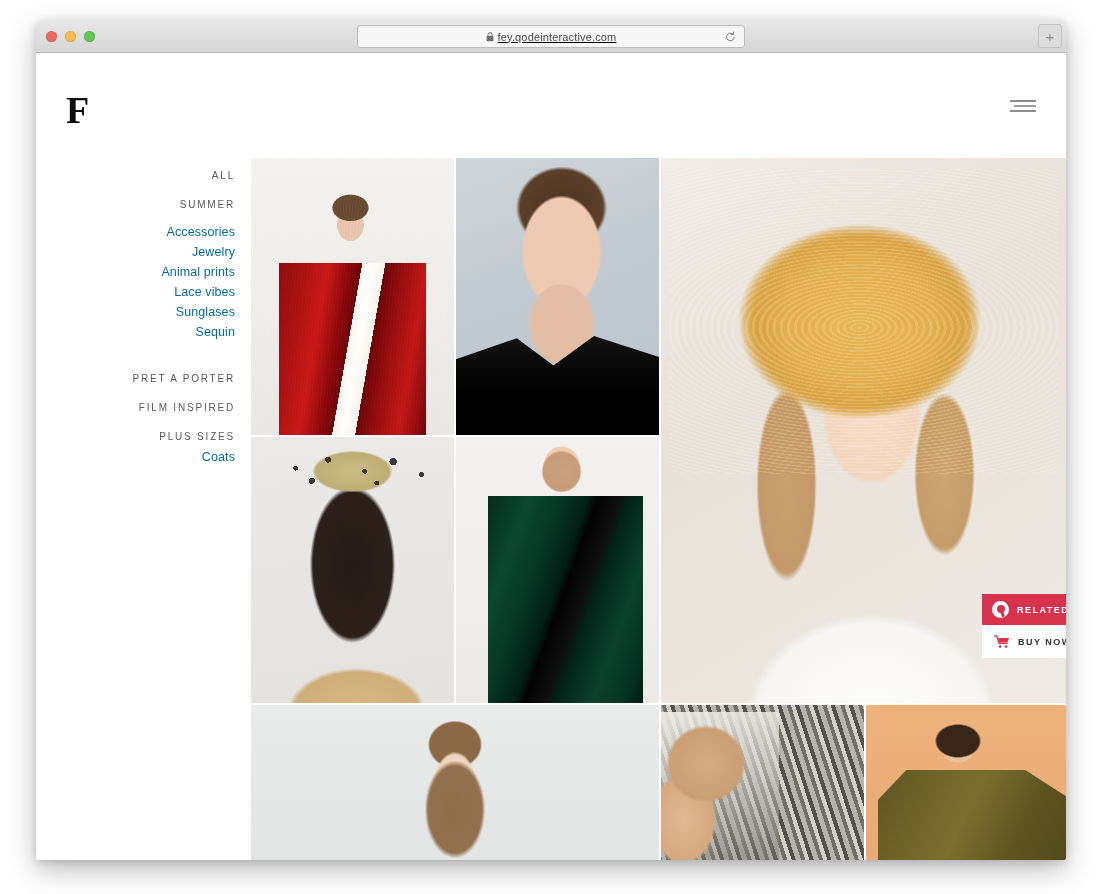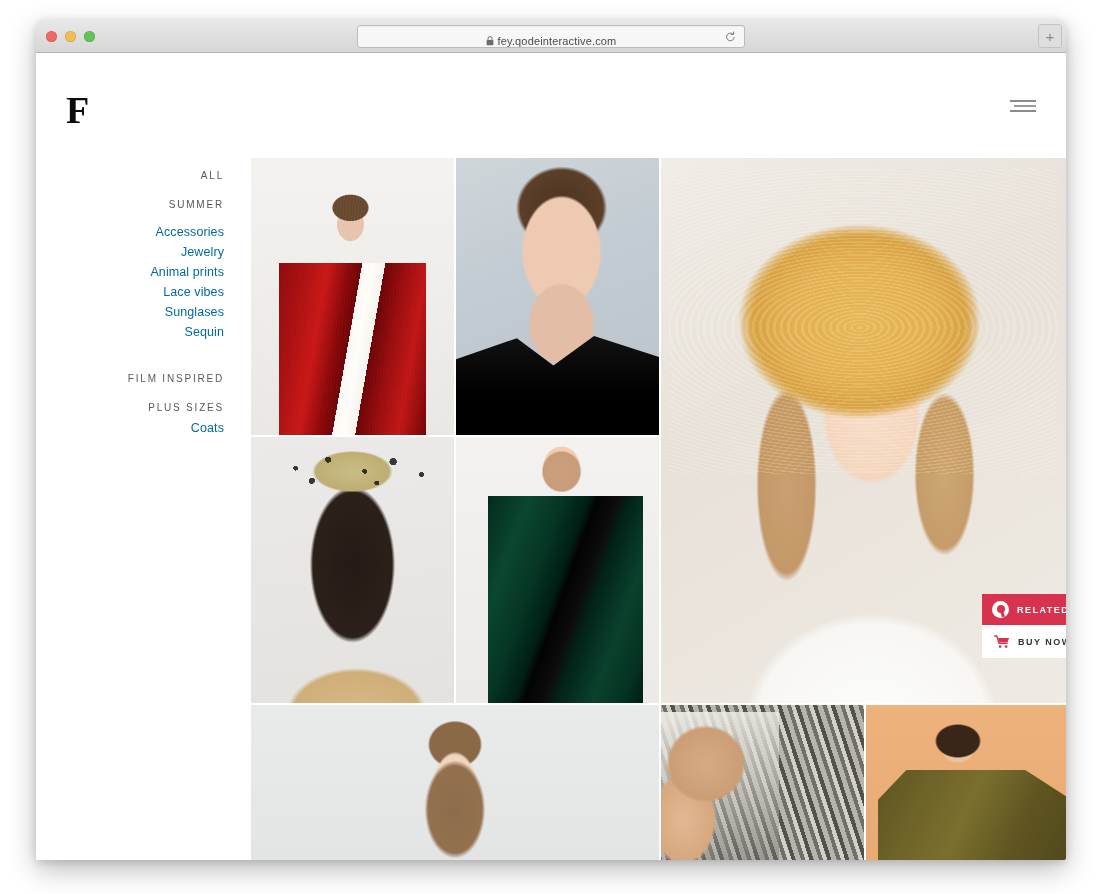--- a/index.html
+++ b/index.html
@@ -58,23 +58,24 @@
     position: absolute;
     left: 50%;
     transform: translateX(-50%);
     top: 5px;
     width: 388px;
     height: 23px;
     background: #f7f7f7;
     border: 1px solid #bcbcbc;
     border-radius: 3px;
     display: flex;
-    align-items: flex-end;
+    align-items: center;
     justify-content: center;
     box-shadow: inset 0 1px 1px rgba(0,0,0,0.04);
+    text-decoration: underline;
   }
   #url-text-wrap {
     display: flex;
     align-items: center;
     gap: 4px;
   }
   #lock-icon { display: block; }
   #url-text {
     font-size: 11px;
     color: #4a4a4a;
@@ -159,21 +160,21 @@
     width: 100%;
     height: 702px;
     display: flex;
   }
 
   
   #sidebar-filter {
     width: 215px;
     flex: 0 0 215px;
     padding-top: 2px;
-    padding-right: 27px;
+    padding-right: 16px;
     text-align: right;
     background: #ffffff;
   }
   .filter-item {
     display: block;
     width: 100%;
     text-align: right;
     color: #4d4d4d;
     font-family: "Liberation Sans", sans-serif;
     cursor: pointer;
@@ -518,20 +519,21 @@
         <nav id="sidebar-filter">
           <span class="filter-item cat first">ALL</span>
           <span class="filter-item cat">SUMMER</span>
           <span class="filter-item sub group-top">Accessories</span>
           <span class="filter-item sub">Jewelry</span>
           <span class="filter-item sub">Animal prints</span>
           <span class="filter-item sub">Lace vibes</span>
           <span class="filter-item sub">Sunglases</span>
           <span class="filter-item sub">Sequin</span>
           <div class="filter-gap"></div>
+          <span class="filter-item cat">PRET A PORTER</span>
           <span class="filter-item cat">FILM INSPIRED</span>
           <span class="filter-item cat">PLUS SIZES</span>
           <span class="filter-item sub">Coats</span>
           <div class="filter-gap"></div>
         </nav>
 
         <section id="gallery">
 
           <div class="tile" style="left:0px; top:0px; width:203px; height:277px;">
             <div class="photo photo-red-sequin"></div>

